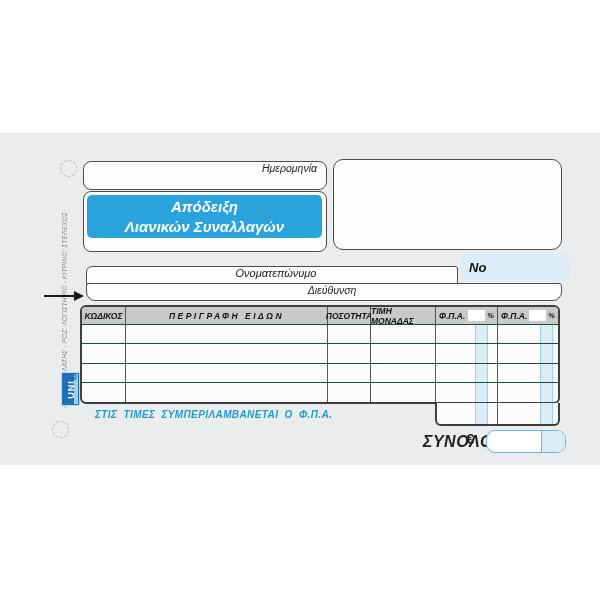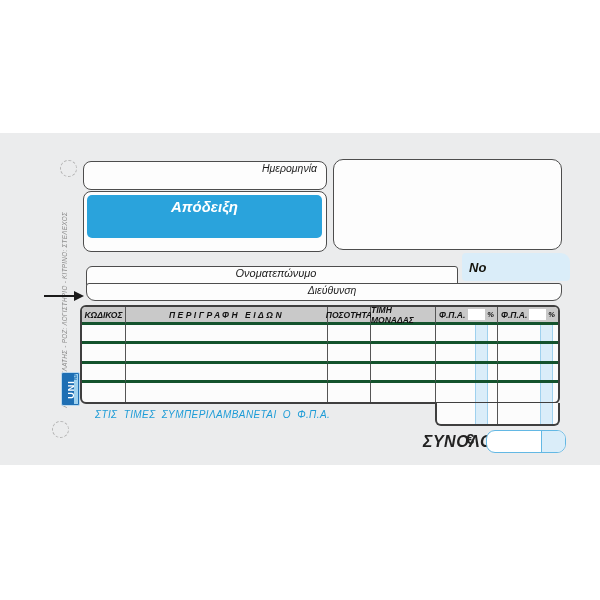--- a/index.html
+++ b/index.html
@@ -59,40 +59,40 @@
   
   .tbl { left:80px; top:305px; width:480px; height:99px; border:2px solid #3f3f3f;
     border-radius:6px; background:#fcfcfc; overflow:hidden; box-sizing:border-box; }
   .stripe { position:absolute; width:13px; background:#daedf9;
     border-left:1px solid #9fd1ee; border-right:1px solid #9fd1ee; box-sizing:border-box; z-index:0; }
   .tbl .stripe { top:17px; bottom:0; }
   .s1 { left:393px; } .s2 { left:458px; }
   .grid { position:relative; z-index:1; display:grid; width:100%; height:100%;
     grid-template-columns:44px 202px 43px 65px 62px 1fr;
     grid-template-rows:18px repeat(4, 1fr); }
-  .cell { border-right:1px solid #555; border-bottom:3px solid #14532d; box-sizing:border-box; background:transparent; }
+  .cell { border-right:1px solid #555; border-bottom:1px solid #14532d; box-sizing:border-box; background:transparent; }
   .lastcol { border-right:none; }
   .lastrow { border-bottom:none; }
   .hcell { background:#c9c9c9; display:flex; align-items:center; justify-content:center;
     font-weight:bold; font-style:italic; font-size:8.5px; color:#111; }
   .hdesc { letter-spacing:2.5px; }
   .hfpa { justify-content:space-between; padding:0 3px; }
   .vatbox { width:17px; height:11px; background:#ffffff; }
   .pct { font-size:7.5px; }
 
   
   .ext { left:435px; top:403px; width:125px; height:23px; border:2px solid #3f3f3f; border-top:none;
     border-radius:0 0 6px 6px; background:#fcfcfc; overflow:hidden; box-sizing:border-box; }
   .ext .stripe { top:0; bottom:0; }
   .es1 { left:38px; } .es2 { left:103px; }
   .ext-div { position:absolute; left:60px; top:0; bottom:0; width:1px; background:#555; z-index:1; }
   .ext-cell { position:absolute; top:0; bottom:0; z-index:2; }
   .ec1 { left:0; width:60px; } .ec2 { left:61px; right:0; }
 
-  .vat-note { left:95px; top:409px; font-size:10px; font-weight:normal; font-style:italic;
+  .vat-note { left:95px; top:409px; font-size:10px; font-weight:bold; font-style:italic;
     color:#1e9cd7; letter-spacing:0.4px; word-spacing:3px; }
 
   .total-label { left:423px; top:433px; font-size:16px; font-weight:bold; font-style:italic;
     color:#222; letter-spacing:0.5px; }
   .euro { left:466px; top:430px; font-size:15px; font-weight:bold; color:#222; }
   .total-box { left:486px; top:430px; width:80px; height:23px; background:#fff;
     border:1.5px solid #63b8e4; border-radius:9px; overflow:hidden; box-sizing:border-box; }
   .total-box-right { position:absolute; left:54px; right:0; top:0; bottom:0;
     background:#daedf9; border-left:1px solid #63b8e4; }
 </style>
@@ -113,20 +113,21 @@
   <div class="abs arrow-head"></div>
 
   <div class="abs box date-box">
     <span class="date-lbl">Ημερομηνία</span>
     <span class="leader"></span>
   </div>
 
   <div class="abs box title-wrap">
     <div class="title-blue">
       <div>Απόδειξη</div>
+      <div>Λιανικών Συναλλαγών</div>
     </div>
   </div>
 
   <div class="abs box stamp-box"></div>
 
   <div class="abs box name-box">
     <span>Ονοματεπώνυμο</span>
   </div>
   <div class="abs no-area">
     <span>Νο</span>

